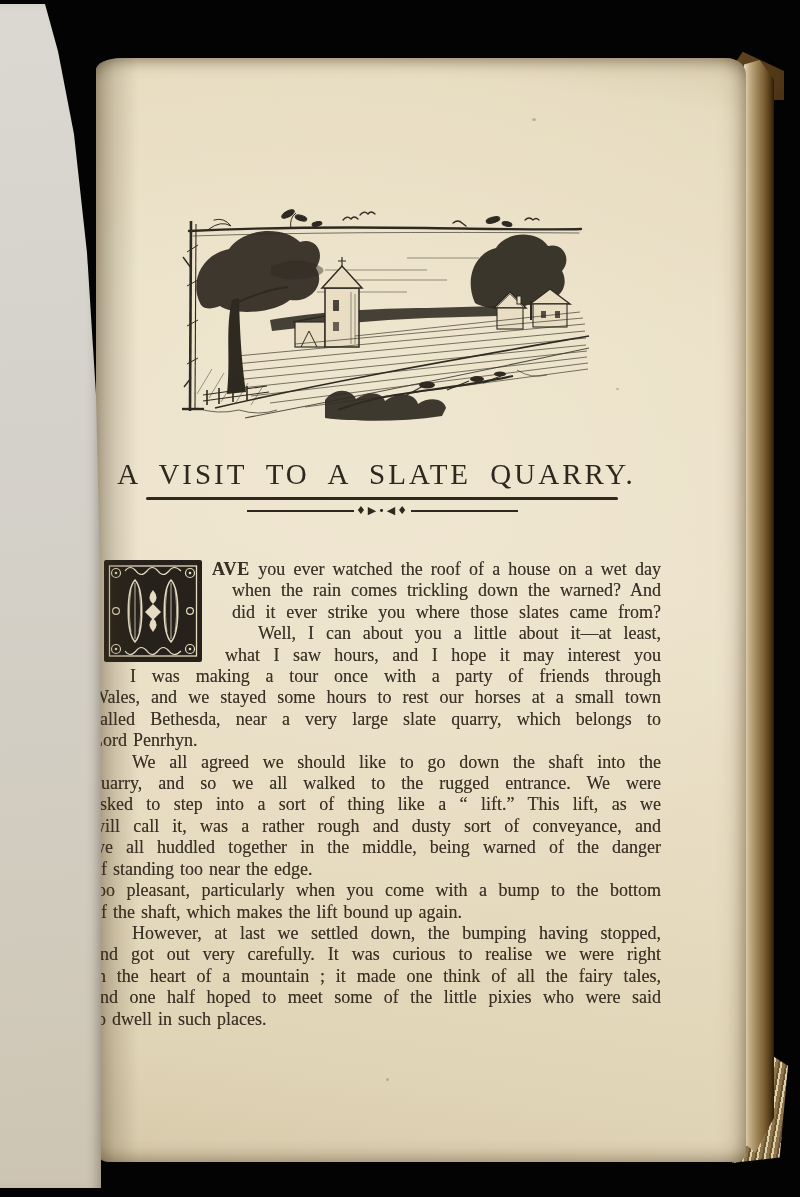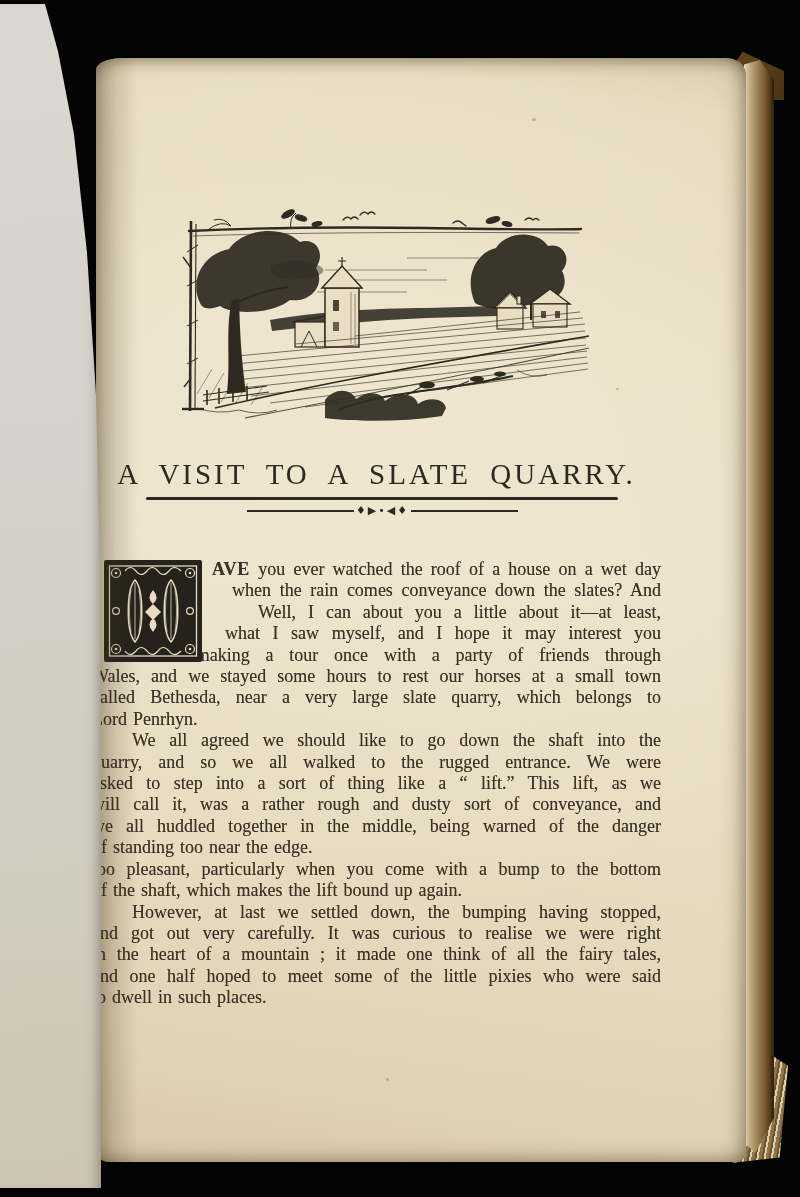--- a/index.html
+++ b/index.html
@@ -237,23 +237,24 @@
               <circle cx="87" cy="91" r="1.3"></circle>
             <path d="M50 46 l8 8 -8 8 -8 -8 Z"></path>
             <path d="M50 32 q7 8 0 14 q-7 -6 0 -14 Z"></path>
             <path d="M50 74 q7 -8 0 -14 q-7 6 0 14 Z"></path>
           </g>
         </svg>
         <span class="sr">H</span>
       </div>
 
       <div class="ln j" style="padding-left:120px"><b>AVE</b><span> you ever watched the roof of a house on a wet day</span></div>
-      <div class="ln j" style="padding-left:140px">when the rain comes conveyance down the slates?  And</div>
+      <div class="ln j" style="padding-left:140px">when the rain comes trickling down the warned?  And</div>
+      <div class="ln j" style="padding-left:140px">did it ever strike you where those slates came from?</div>
       <div class="ln j" style="padding-left:166px">Well, I can about you a little about it—at least,</div>
-      <div class="ln j" style="padding-left:133px">what I saw myself, and I hope it may interest you</div>
+      <div class="ln j" style="padding-left:133px">what I saw hours, and I hope it may interest you</div>
 
       <div class="ln j" style="padding-left:38px">I was making a tour once with a party of friends through</div>
       <div class="ln j">Wales, and we stayed some hours to rest our horses at a small town</div>
       <div class="ln j">called Bethesda, near a very large slate quarry, which belongs to</div>
       <div class="ln last">Lord Penrhyn.</div>
 
       <div class="ln j" style="padding-left:40px">We all agreed we should like to go down the shaft into the</div>
       <div class="ln j">quarry, and so we all walked to the rugged entrance.  We were</div>
       <div class="ln j">asked to step into a sort of thing like a “ lift.”  This lift, as we</div>
       <div class="ln j">will call it, was a rather rough and dusty sort of conveyance, and</div>

